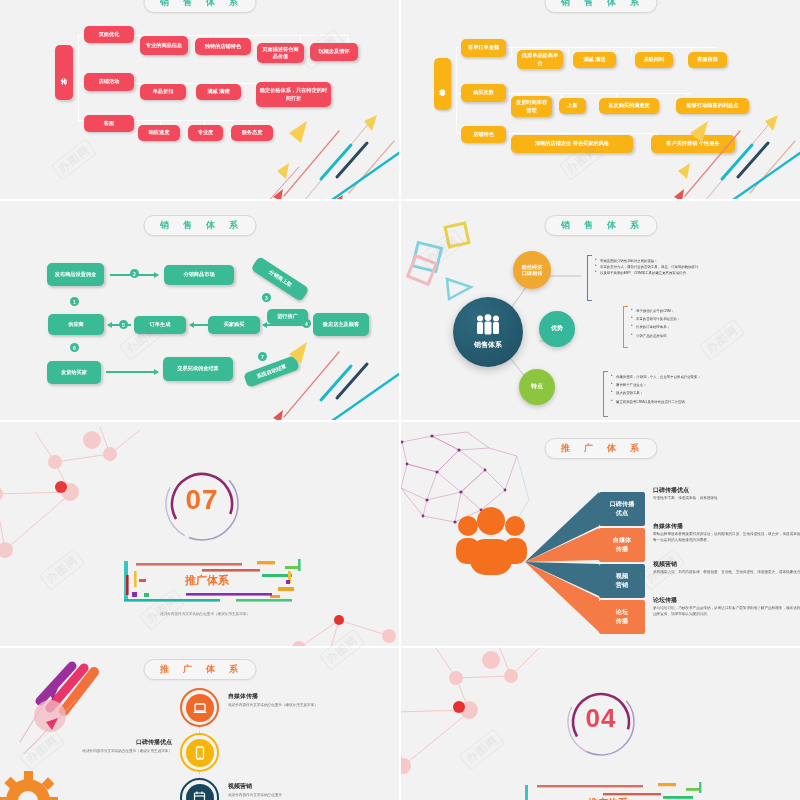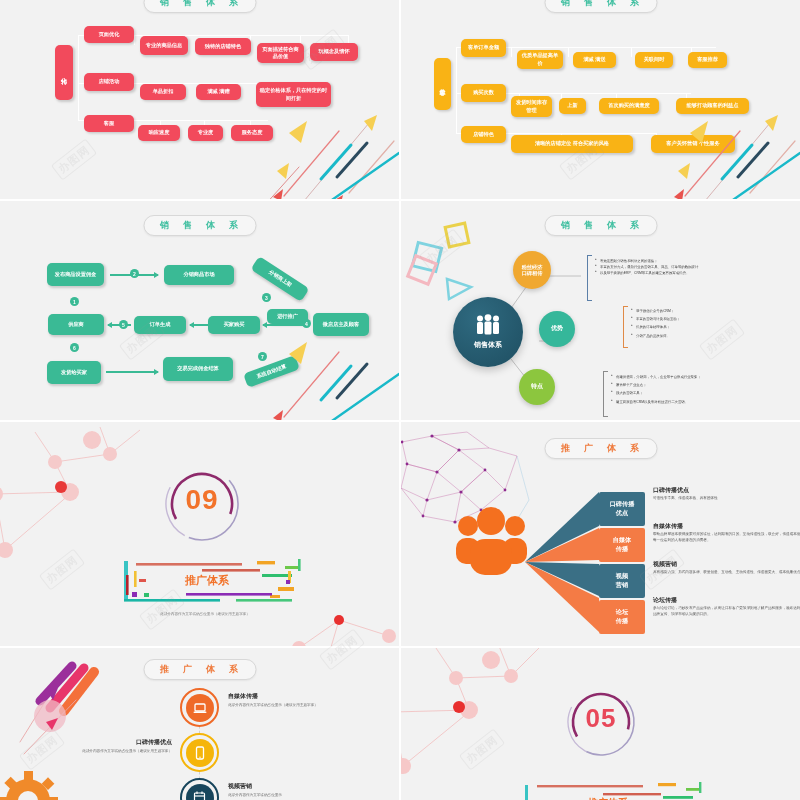--- a/index.html
+++ b/index.html
@@ -404,21 +404,21 @@
         </g>
       <circle cx="70" cy="32" r="5" fill="#e8302f"></circle>
     </svg>
 
     <div class="ring" style="left:166px;top:464px;"></div>
     <svg style="position:absolute;left:163px;top:43px;width:78px;height:78px;">
       <circle cx="39" cy="39" r="30" fill="none" stroke="#8e2a6b" stroke-width="2.6" stroke-dasharray="120 70" transform="rotate(150 39 39)"></circle>
       <circle cx="39" cy="39" r="36" fill="none" stroke="#a79ec4" stroke-width="1.6" stroke-dasharray="95 130" transform="rotate(-40 39 39)"></circle>
       <circle cx="39" cy="39" r="36" fill="none" stroke="#c5b9d6" stroke-width="1.4" stroke-dasharray="55 170" transform="rotate(120 39 39)"></circle>
     </svg>
-    <div class="big-num" style="left:180px;top:62px;width:44px;text-align:center;color:#f2732b;">09</div>
+    <div class="big-num" style="left:180px;top:62px;width:44px;text-align:center;color:#f2732b;">07</div>
 
     <svg style="position:absolute;left:112px;top:135px;width:190px;height:48px;">
       <rect x="12" y="4" width="4" height="38" fill="#39c4c4"></rect>
       <rect x="12" y="42" width="96" height="2.6" fill="#1ab6a6"></rect>
       <rect x="124" y="42" width="56" height="2.6" fill="#46c77b"></rect>
       <rect x="14" y="18" width="2.6" height="20" fill="#b5222a"></rect>
       <rect x="22" y="14" width="2.6" height="16" fill="#f2c035"></rect>
       <rect x="20" y="35" width="5" height="5" fill="#8b2bb5"></rect>
       <rect x="32" y="36" width="5" height="4" fill="#2fbf6f"></rect>
       <rect x="27" y="22" width="7" height="3" fill="#e0554b"></rect>
@@ -608,21 +608,21 @@
           <circle cx="22" cy="122" r="8"></circle>
       </g>
       <circle cx="78" cy="63" r="6" fill="#e8302f"></circle>
     </svg>
 
     <svg style="position:absolute;left:164px;top:38px;width:72px;height:72px;">
       <circle cx="36" cy="36" r="28" fill="none" stroke="#8e2a6b" stroke-width="2.6" stroke-dasharray="110 65" transform="rotate(150 36 36)"></circle>
       <circle cx="36" cy="36" r="33" fill="none" stroke="#a79ec4" stroke-width="1.5" stroke-dasharray="90 120" transform="rotate(-40 36 36)"></circle>
       <circle cx="36" cy="36" r="33" fill="none" stroke="#c5b9d6" stroke-width="1.3" stroke-dasharray="50 155" transform="rotate(120 36 36)"></circle>
     </svg>
-    <div class="big-num" style="left:178px;top:55px;width:44px;text-align:center;color:#e8485a;font-size:26px;">05</div>
+    <div class="big-num" style="left:178px;top:55px;width:44px;text-align:center;color:#e8485a;font-size:26px;">04</div>
 
     <svg style="position:absolute;left:112px;top:133px;width:190px;height:26px;">
       <rect x="12" y="4" width="3" height="22" fill="#39c4c4"></rect>
       <rect x="24" y="4" width="106" height="2.4" fill="#d77060"></rect>
       <rect x="90" y="12" width="58" height="2.4" fill="#d16050"></rect>
       <rect x="145" y="2" width="18" height="3.2" fill="#f2a425"></rect>
       <rect x="173" y="7" width="14" height="2.8" fill="#6dc84a"></rect>
       <rect x="150" y="15" width="30" height="2.8" fill="#2fbf6f"></rect>
       <rect x="186" y="1" width="2.4" height="11" fill="#46c77b"></rect>
     </svg>

